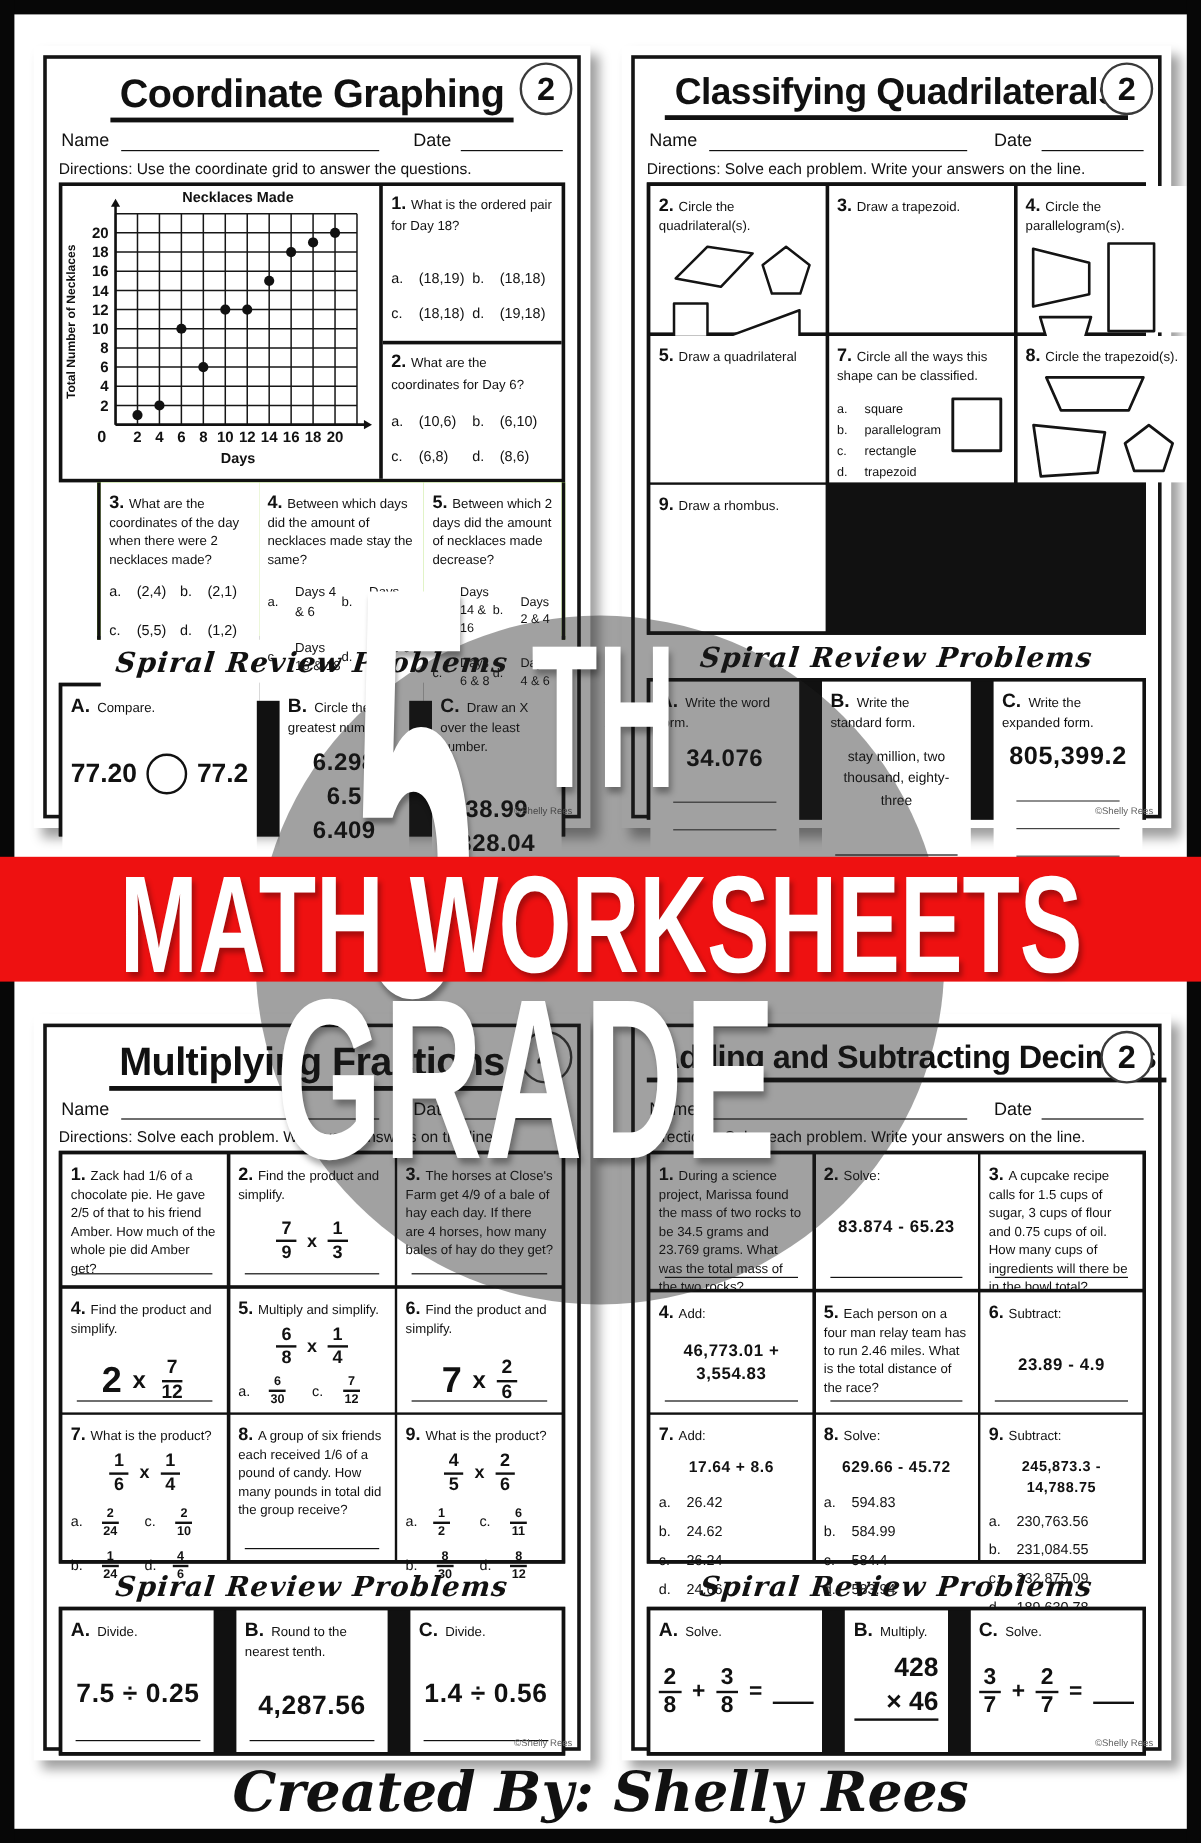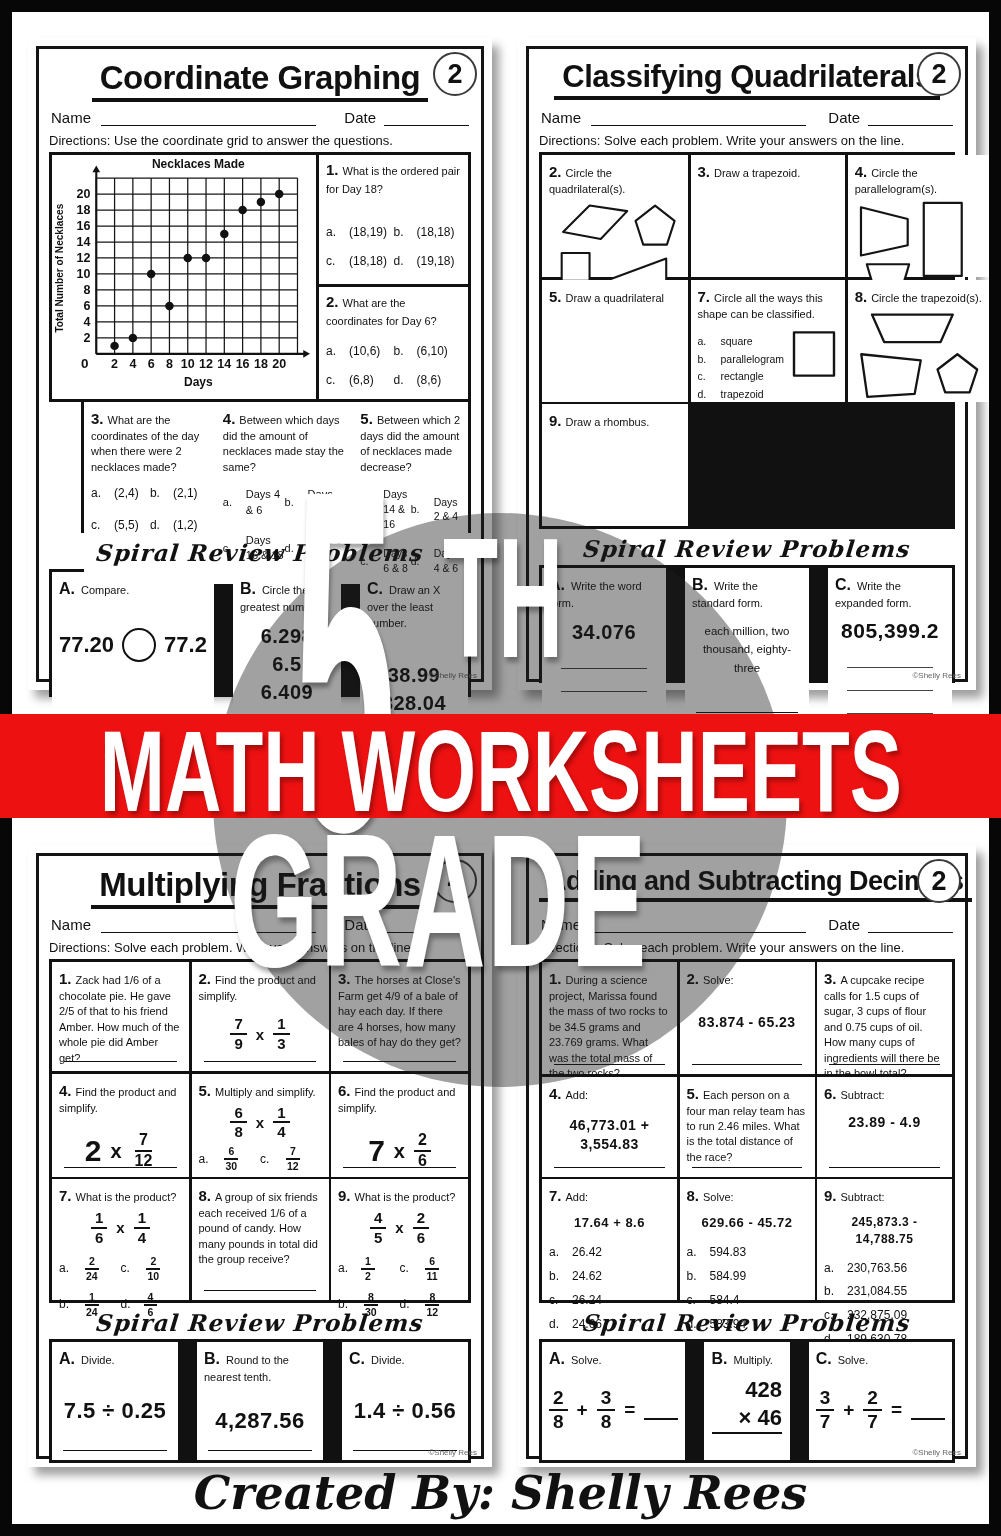--- a/index.html
+++ b/index.html
@@ -379,21 +379,21 @@
       <div class="spiral-h">Spiral Review Problems</div>
       <div class="abc" style="height:112px">
         <div class="cell">
           <span class="al">A.</span><span class="at">Write the word form.</span>
           <div class="cval" style="margin-top:6px">34.076</div>
           <div class="ln"></div>
           <div class="ln"></div>
         </div>
         <div class="cell">
           <span class="al">B.</span><span class="at">Write the standard form.</span>
-          <div style="text-align:center;font-size:11.5px;margin-top:10px;line-height:1.6">each million, two thousand, eighty-three</div>
+          <div style="text-align:center;font-size:11.5px;margin-top:10px;line-height:1.6">stay million, two thousand, eighty-three</div>
           <div class="ans"></div>
         </div>
         <div class="cell">
           <span class="al">C.</span><span class="at">Write the expanded form.</span>
           <div class="cval" style="margin-top:4px;font-size:21px">805,399.2</div>
           <div class="ln"></div>
           <div class="ln"></div>
           <div class="ln"></div>
         </div>
       </div>
@@ -651,21 +651,21 @@
           <span class="qnum">4.</span><span class="qtxt">Add:</span>
           <div class="cval" style="margin-top:12px;font-size:14px;font-weight:600">46,773.01 + 3,554.83</div>
           <div class="ans"></div>
         </div>
         <div class="cell">
           <span class="qnum">5.</span><span class="qtxt">Each person on a four man relay team has to run 2.46 miles. What is the total distance of the race?</span>
           <div class="ans"></div>
         </div>
         <div class="cell">
           <span class="qnum">6.</span><span class="qtxt">Subtract:</span>
-          <div class="cval" style="margin-top:9px;font-size:14px;font-weight:600">23.89 - 4.9</div>
+          <div class="cval" style="margin-top:24px;font-size:14px;font-weight:600">23.89 - 4.9</div>
           <div class="ans"></div>
         </div>
         <div class="cell">
           <span class="qnum">7.</span><span class="qtxt">Add:</span>
           <div class="cval" style="margin-top:8px;font-size:13px;font-weight:600">17.64 + 8.6</div>
           <div class="chv">
             <span class="ch">
                 <span class="chk">a.</span>
                 <span>26.42</span>
               </span>

